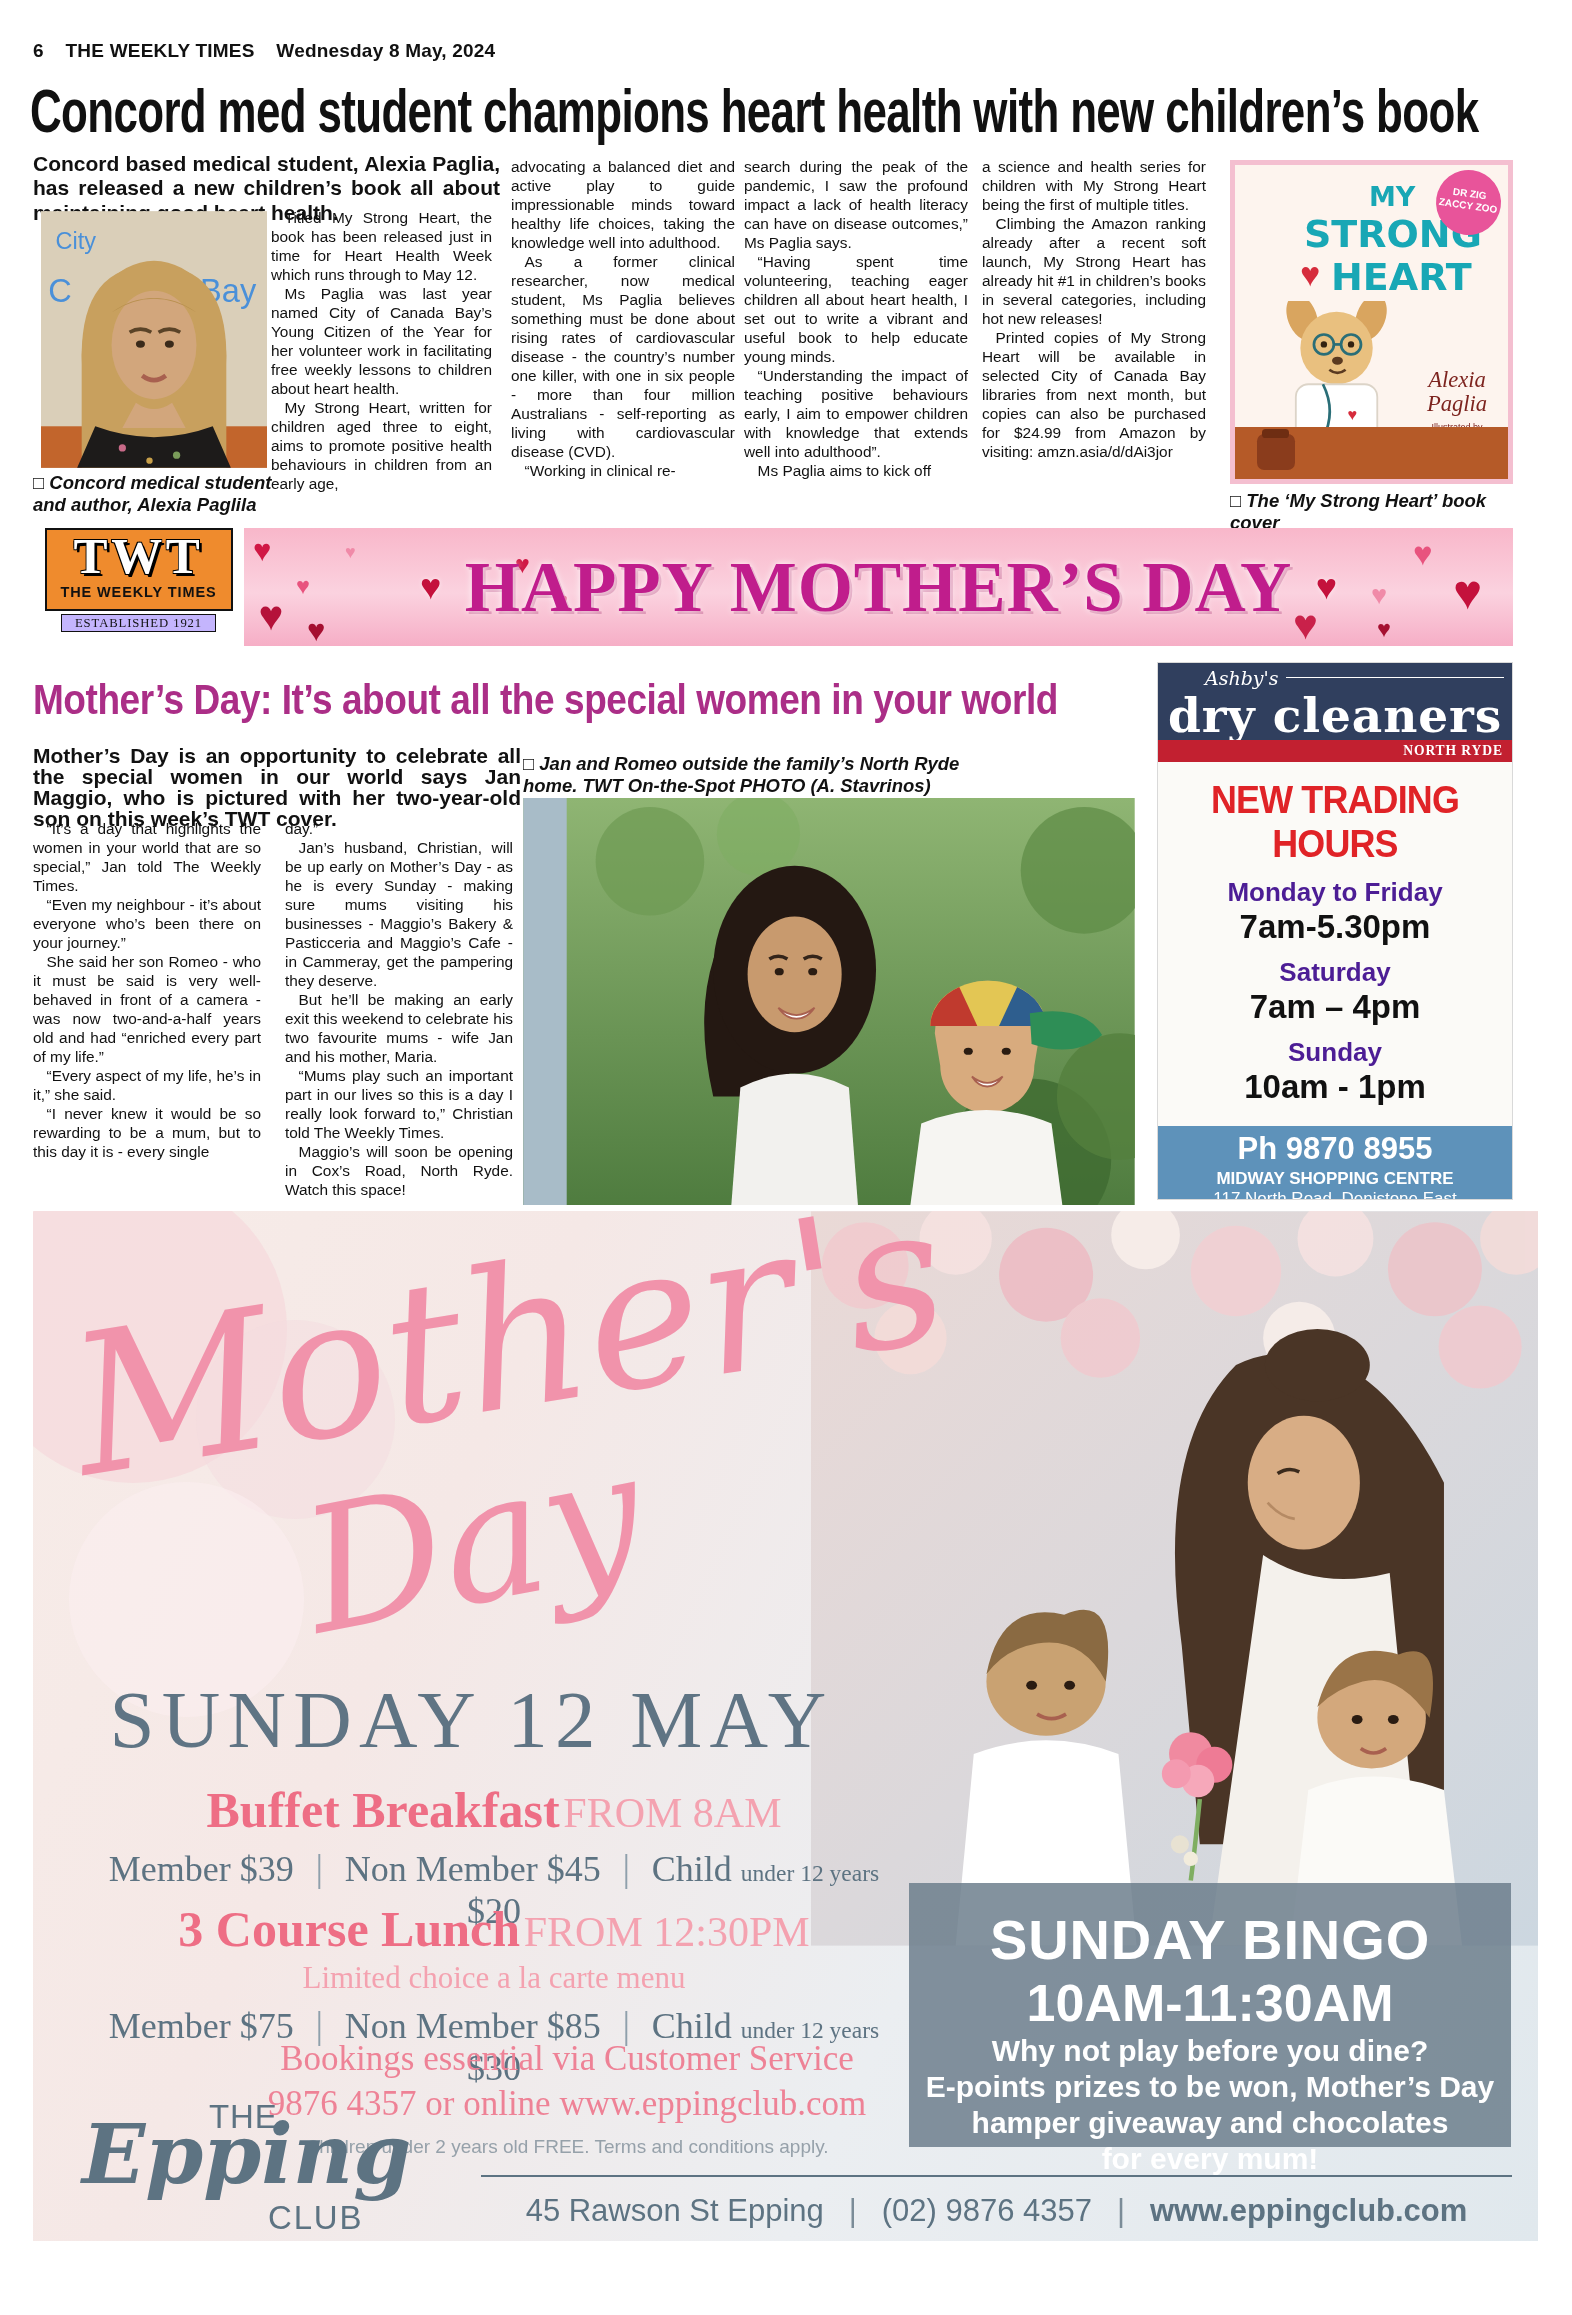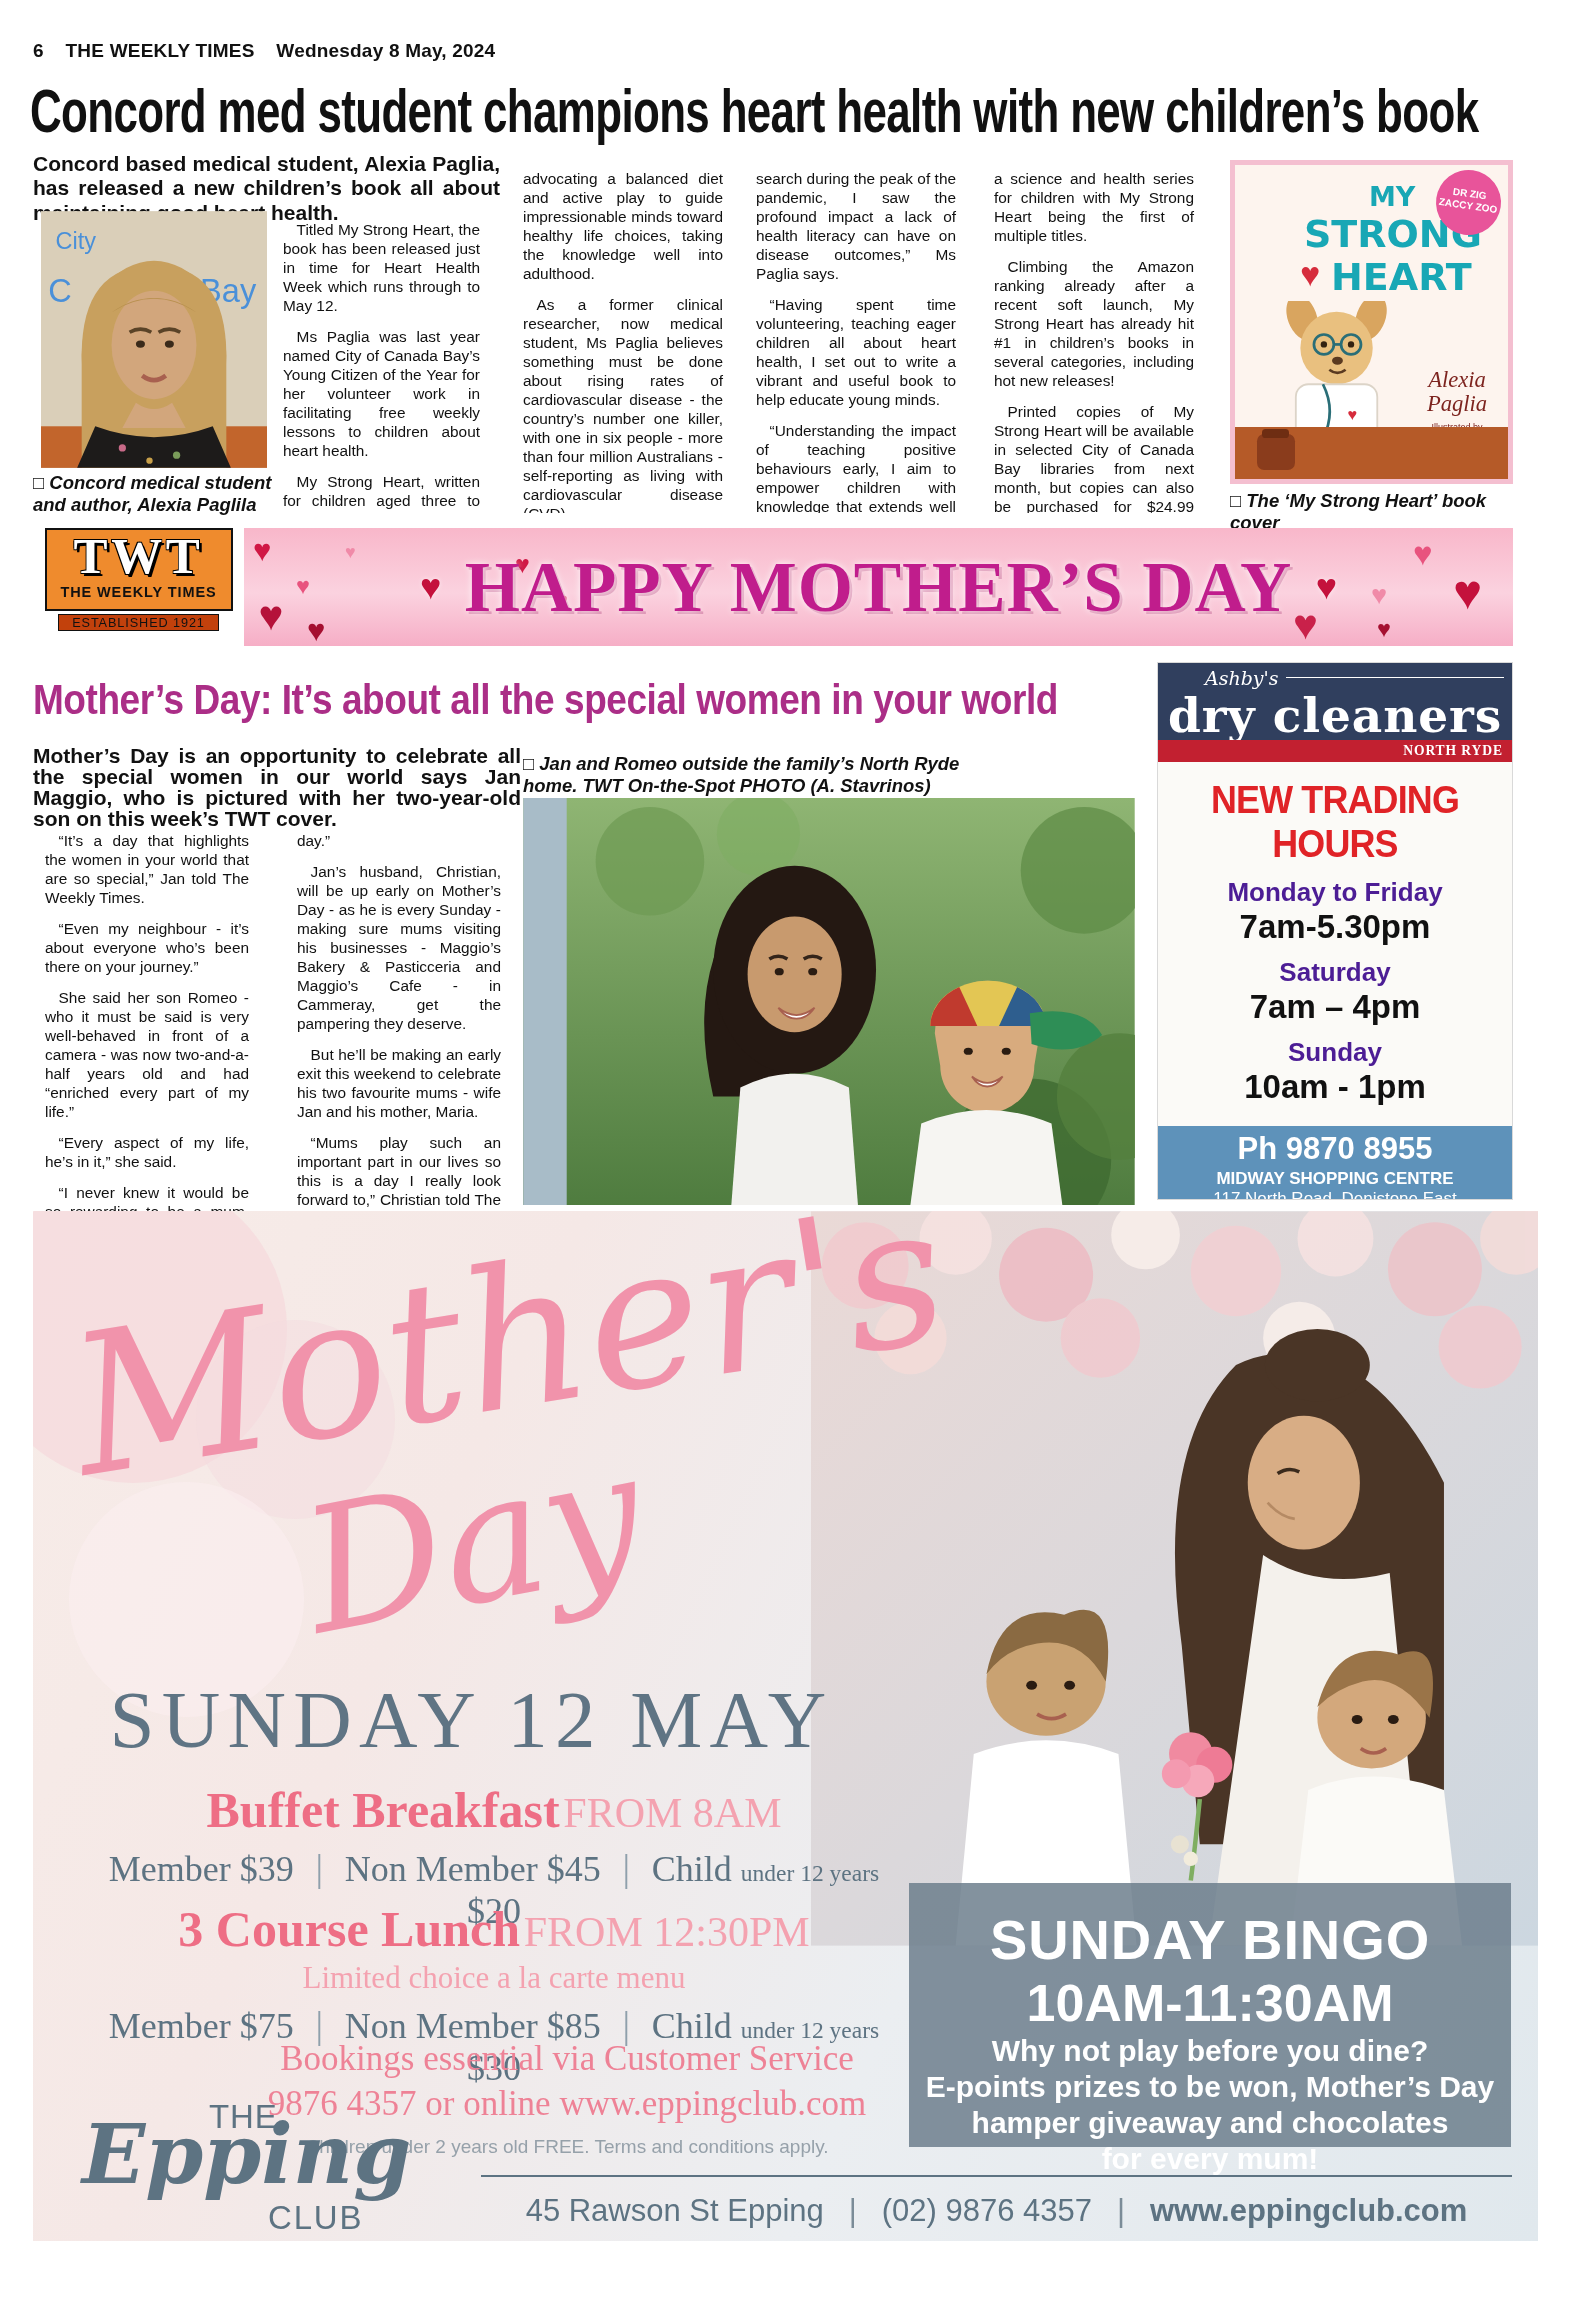--- a/index.html
+++ b/index.html
@@ -12,31 +12,31 @@
   .masthead span{margin-right:16.3px;}
 
   
   .h1wrap{left:30px;top:76px;width:1538px;height:71px;overflow:visible;}
   .h1{font-size:61px;font-weight:bold;letter-spacing:-0.9px;white-space:nowrap;transform:scaleX(.72);transform-origin:0 0;display:inline-block;}
 
   .intro1{left:33px;top:152px;width:467px;font-size:21px;font-weight:bold;line-height:24.4px;text-align:justify;}
 
   
   .news-col{font-size:15.4px;line-height:19px;text-align:justify;overflow:hidden;}
-  .news-col p{margin:12px;text-indent:13.6px;}
+  .news-col p{margin:0;text-indent:13.6px;}
   .news-col.cont p:first-child{text-indent:0;}
   .caption{font-size:18.5px;font-weight:bold;font-style:italic;line-height:22px;}
 
   
   .twt-box{left:33px;top:528px;width:211px;height:118px;background:#fff;display:flex;flex-direction:column;align-items:center;}
   .twt-orange{width:188px;height:83px;background:#ef8b2d;border:2.7px solid #111;box-sizing:border-box;text-align:center;}
   .twt-initials{font-family:"Liberation Serif",serif;font-size:51px;font-weight:bold;color:#fff;line-height:52px;letter-spacing:3.6px;
      text-shadow:2.7px 2.7px 0 #000,-0.9px -0.9px 0 #000,0.9px -0.9px 0 #000,-0.9px 0.9px 0 #000,0.9px 0.9px 0 #000;}
   .twt-name{font-size:14.5px;font-weight:bold;color:#111;letter-spacing:0.9px;margin-top:1.8px;}
-  .twt-est{margin-top:2.7px;border:1.8px solid #111;background:#c2410c;padding:0.9px 12.7px;font-family:Liberation Sans, sans-serif;font-size:12.7px;letter-spacing:0.9px;}
+  .twt-est{margin-top:2.7px;border:1.8px solid #111;background:#c4b5fd;padding:0.9px 12.7px;font-family:Liberation Serif, serif;font-size:12.7px;letter-spacing:0.9px;}
   .banner-strip{left:244px;top:528px;width:1269px;height:118px;background:linear-gradient(180deg,#f8b7ca 0%,#fbd2df 55%,#f6aec6 100%);overflow:hidden;}
   .banner-text-row{position:absolute;left:0;top:0;width:100%;height:100%;display:flex;align-items:center;justify-content:center;gap:23.5px;}
   .banner-text{font-family:"Liberation Serif",serif;font-size:71px;font-weight:bold;color:#c01d8c;letter-spacing:0.9px;
      text-shadow:0 0 7.2px rgba(255,255,255,.85),2.7px 2.7px 0 rgba(140,0,80,.25);white-space:nowrap;}
   .heart{position:absolute;line-height:1;}
   .banner-heart-flank{font-size:36px;color:#c4113c;text-shadow:0 0 5.4px rgba(255,255,255,.6);}
 
   
   .h2wrap{left:33px;top:675px;width:1131px;height:49px;}
   .h2{font-size:43px;font-weight:bold;color:#ab2e87;letter-spacing:-0.5px;white-space:nowrap;transform:scaleX(.86);transform-origin:0 0;display:inline-block;}

